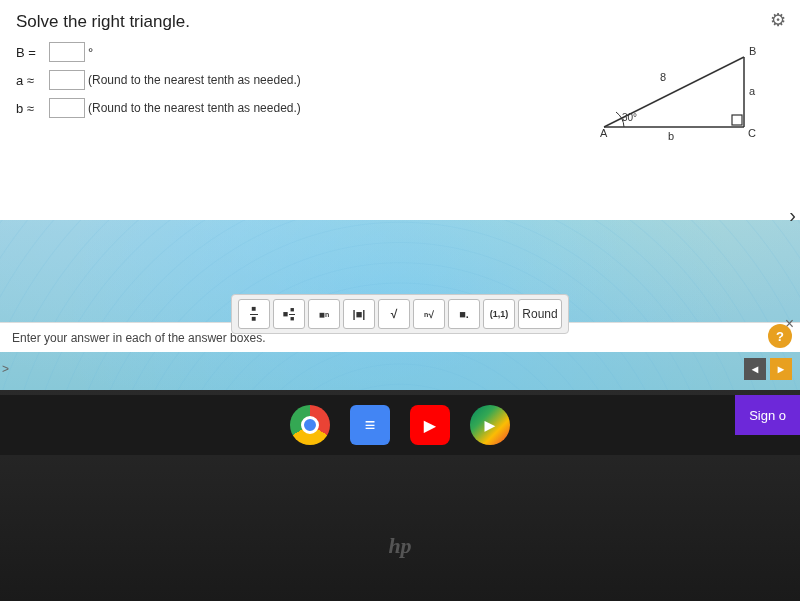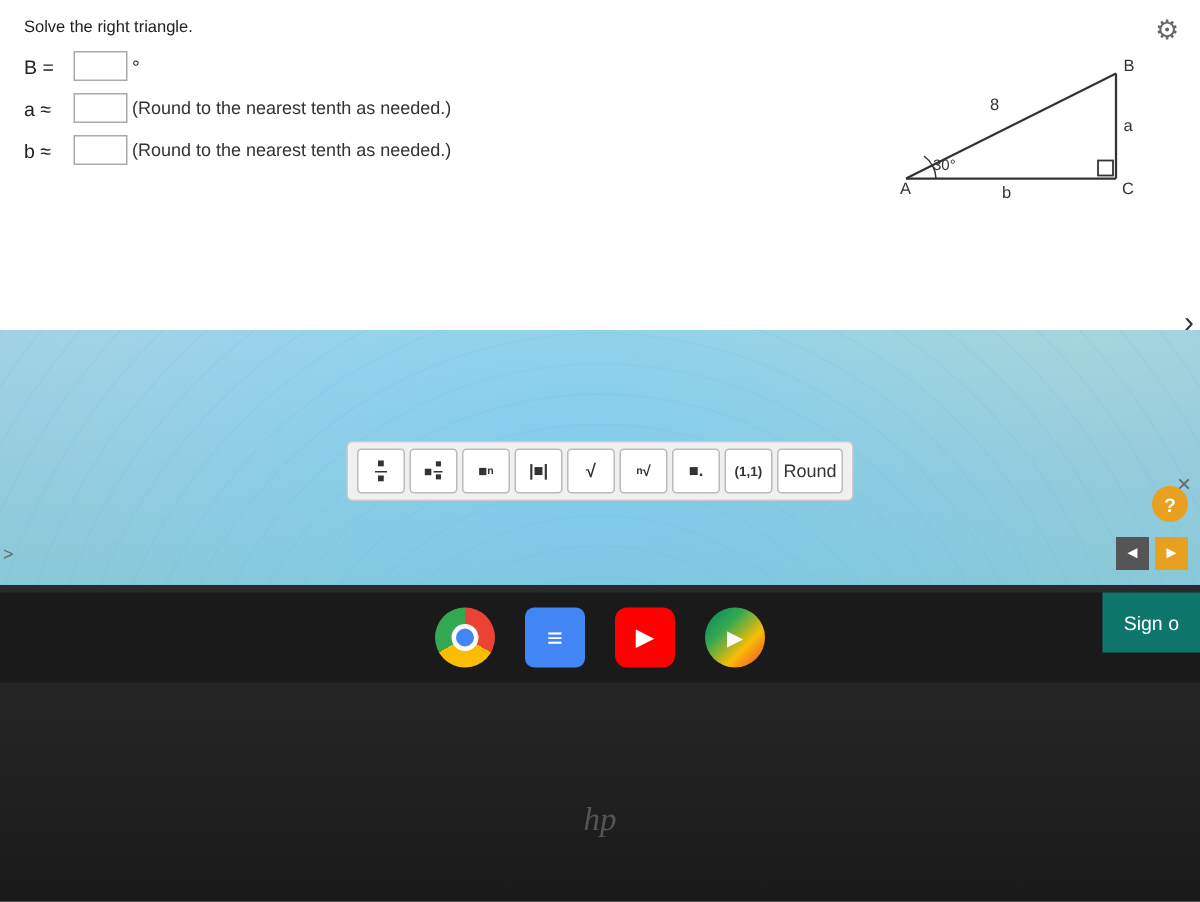--- a/index.html
+++ b/index.html
@@ -69,21 +69,21 @@
       cursor: pointer;
       display: flex;
       align-items: center;
       justify-content: center;
       font-size: 18px;
       color: #666;
       z-index: 20;
     }
 
     .problem-title {
-      font-size: 11px;
+      font-size: 17px;
       color: #222;
       margin-bottom: 10px;
     }
 
     .problem-area {
       display: flex;
       align-items: flex-start;
       gap: 20px;
     }
 
@@ -280,21 +280,21 @@
       align-items: center;
       justify-content: center;
       cursor: pointer;
     }
 
     
     .sign-out-btn {
       position: absolute;
       right: 0;
       top: 395px;
-      background: #0f766e;
+      background: #6d28d9;
       color: white;
       padding: 8px 14px;
       font-size: 13px;
       border: none;
       cursor: pointer;
       height: 40px;
       display: flex;
       align-items: center;
       z-index: 6;
     }
@@ -310,21 +310,21 @@
 
     .hp-logo {
       width: 60px;
       height: 30px;
       display: flex;
       align-items: center;
       justify-content: center;
       font-size: 22px;
       font-style: italic;
       color: #555;
-      font-weight: normal;
+      font-weight: bold;
       font-family: serif;
     }
 
     
     .scroll-indicator {
       position: absolute;
       right: 0;
       top: 200px;
       font-size: 20px;
       color: #333;
@@ -426,20 +426,23 @@
 
     <button class="math-btn" title="Decimal" style="font-size:11px;">■.</button>
 
     <button class="math-btn" title="Ordered pair" style="font-size:9px;">(1,1)</button>
 
     <button class="math-btn more-btn">Round</button>
   </div>
 
   <div class="close-x">×</div>
 
+  <div class="status-bar">
+    <span>Enter your answer in each of the answer boxes.</span>
+  </div>
 
   <div class="help-btn">?</div>
 
   <div class="expand-left">&gt;</div>
 
   <div class="nav-arrows">
     <button class="nav-arrow">◄</button>
     <button class="nav-arrow active">►</button>
   </div>
 </div>

